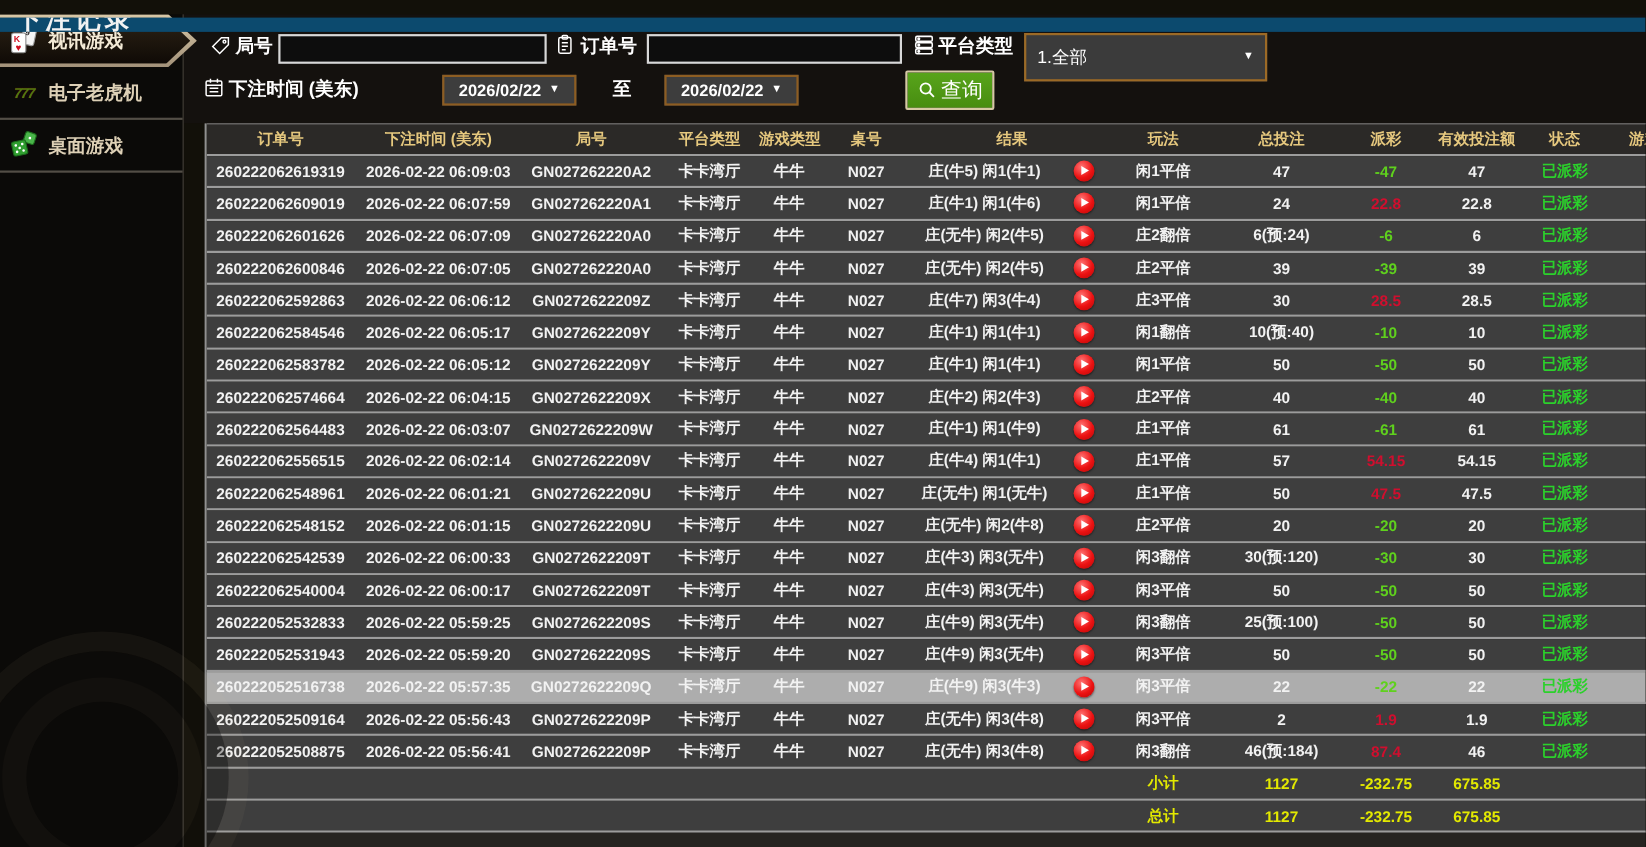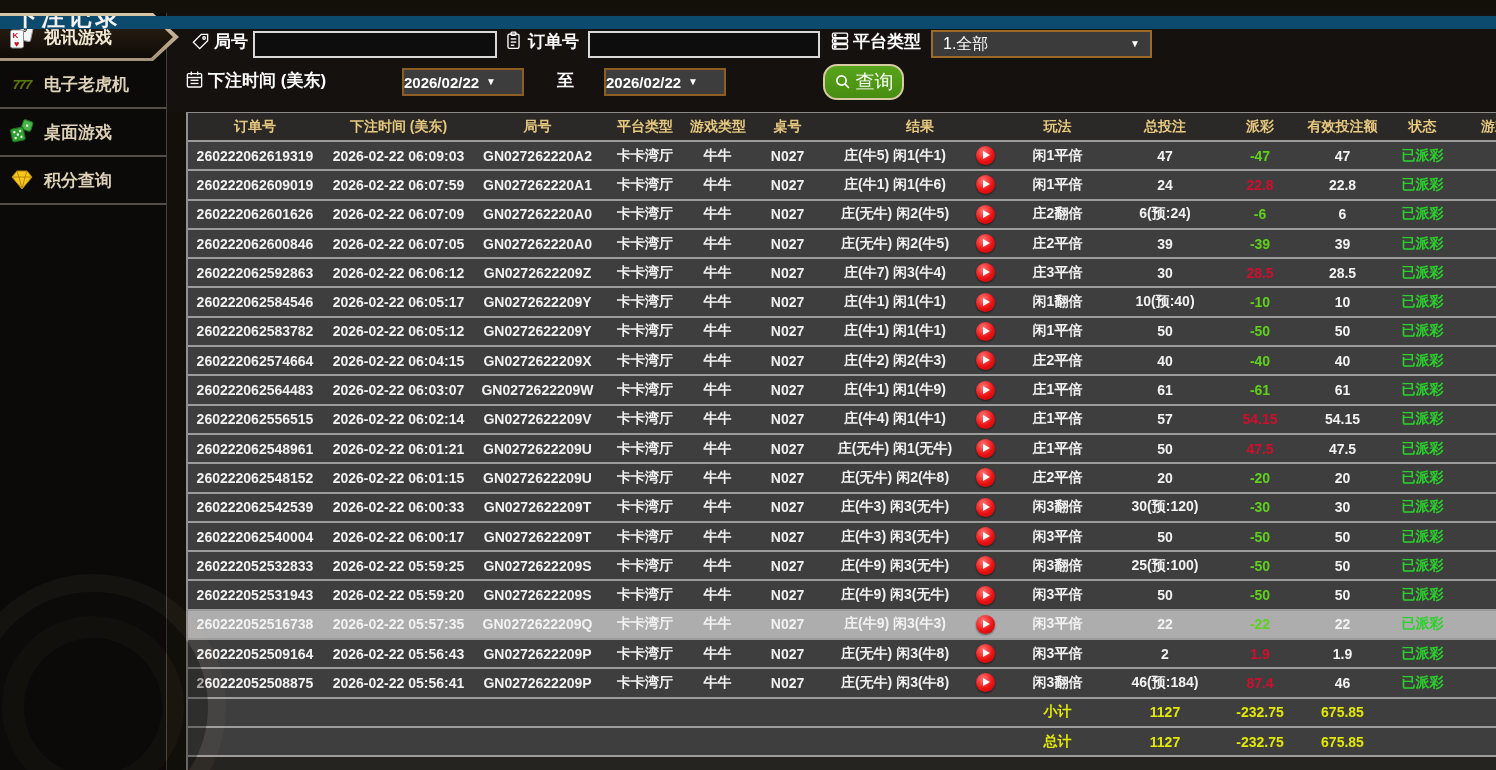--- a/index.html
+++ b/index.html
@@ -31,23 +31,23 @@
            border:18px solid rgba(210,190,160,0.05);box-shadow:inset 0 0 0 24px rgba(0,0,0,.3), inset 0 0 0 46px rgba(210,190,160,0.04)}
 
   
   .filters{position:absolute;left:167px;top:13px;right:0;height:99px;background:#14110e;z-index:4}
   .filters .abs{position:absolute}
   .flabel{color:#ffffff;font-size:17px;font-weight:bold;white-space:nowrap}
   .inp{background:#0d0d0d;border:2px solid #d8d8d8;color:#fff;font-size:14px;padding:0 6px;outline:none}
   .sel{background:#3b3b3b;border:2px solid #9c6a26;color:#fff;font-size:16px;display:flex;
        align-items:center;padding:0 10px;justify-content:space-between;cursor:pointer;box-sizing:border-box}
   .datebox{background:#3d3d3d;border:2px solid #8d5d22;color:#fff;font-size:15px;font-weight:bold;
-           display:flex;align-items:center;gap:7px;cursor:pointer;box-sizing:border-box}
+           display:flex;align-items:center;justify-content:center;gap:7px;cursor:pointer;box-sizing:border-box}
   .arrow-down{font-size:10px;color:#fff;line-height:1}
-  .btn-search{background:linear-gradient(180deg,#58a41b,#478d10);border:2px solid #d6c9a4;border-radius:14px;
+  .btn-search{background:linear-gradient(180deg,#58a41b,#478d10);border:2px solid #d6c9a4;border-radius:2px;
               color:#fff;font-size:19px;display:flex;align-items:center;justify-content:center;gap:4px;
               cursor:pointer;box-sizing:border-box}
 
   
   .table{position:absolute;left:186px;top:112px;width:1380px;border-left:2px solid #909090;z-index:3}
   .thead,.tr,.sumrow{display:grid;align-items:center;box-sizing:border-box;
       grid-template-columns:134px 153px 125px 90px 55px 85px 180px 95px 120px 70px 95px 65px 108px}
   .thead{height:30px;background:#2b2927;border-top:1px solid #8a8a8a;border-bottom:2px solid #9c9c9c;
          color:#e6c87e;font-weight:bold;font-size:14px}
   .th,.td{text-align:center;white-space:nowrap;overflow:visible}
@@ -116,30 +116,20 @@
             <circle cx="12" cy="12.5" r="1.2" fill="#fff"></circle>
           <circle cx="9" cy="15.5" r="1.2" fill="#fff"></circle>
             <circle cx="6" cy="18.5" r="1.2" fill="#fff"></circle>
             <circle cx="12" cy="18.5" r="1.2" fill="#fff"></circle>
           </g>
       </svg>
     </span>
     <span>桌面游戏</span>
   </div>
 
-  <div class="nav-item">
-    <span class="nav-ic">
-      <svg width="26" height="26" viewBox="0 0 26 26">
-        <polygon points="3,10 8,4 18,4 23,10 13,22" fill="#f6c81c" stroke="#b8860b"></polygon>
-        <polyline points="3,10 23,10" stroke="#b8860b" fill="none"></polyline>
-        <polyline points="8,4 10,10 13,22 16,10 18,4" stroke="#b8860b" fill="none"></polyline>
-      </svg>
-    </span>
-    <span>积分查询</span>
-  </div>
 
 
   <div class="bg-arcs"></div>
 </div>
 
 <div class="filters">
 
   <span class="abs" style="left:24px;top:19px">
     <svg width="19" height="19" viewBox="0 0 24 24" fill="none" stroke="#fff" stroke-width="1.7">
       <path d="M21 3 H13 L3 13 L11 21 L21 11 Z"></path>
@@ -165,21 +155,21 @@
     <svg width="20" height="20" viewBox="0 0 24 24" fill="none" stroke="#fff" stroke-width="1.7">
       <rect x="3" y="2.5" width="18" height="5.4" rx="1.4"></rect>
         <rect x="3" y="9.3" width="18" height="5.4" rx="1.4"></rect>
         <rect x="3" y="16.1" width="18" height="5.4" rx="1.4"></rect>
       <circle cx="6.3" cy="5.2" r="0.9" fill="#fff"></circle>
         <circle cx="6.3" cy="12" r="0.9" fill="#fff"></circle>
         <circle cx="6.3" cy="18.8" r="0.9" fill="#fff"></circle>
     </svg>
   </span>
   <span class="abs flabel" style="left:686px;top:17px">平台类型</span>
-  <div class="abs sel" style="left:764px;top:17px;width:221px;height:28px">
+  <div class="abs sel" style="left:764px;top:17px;width:221px;height:44px">
     <span>1.全部</span>
     <span class="arrow-down">▼</span>
   </div>
 
   <span class="abs" style="left:18px;top:57px">
     <svg width="19" height="19" viewBox="0 0 24 24" fill="none" stroke="#fff" stroke-width="1.7">
       <rect x="3" y="4.5" width="18" height="17" rx="1.5"></rect>
         <line x1="3" y1="9.5" x2="21" y2="9.5"></line>
       <line x1="8" y1="2" x2="8" y2="6.5"></line>
         <line x1="16" y1="2" x2="16" y2="6.5"></line>

